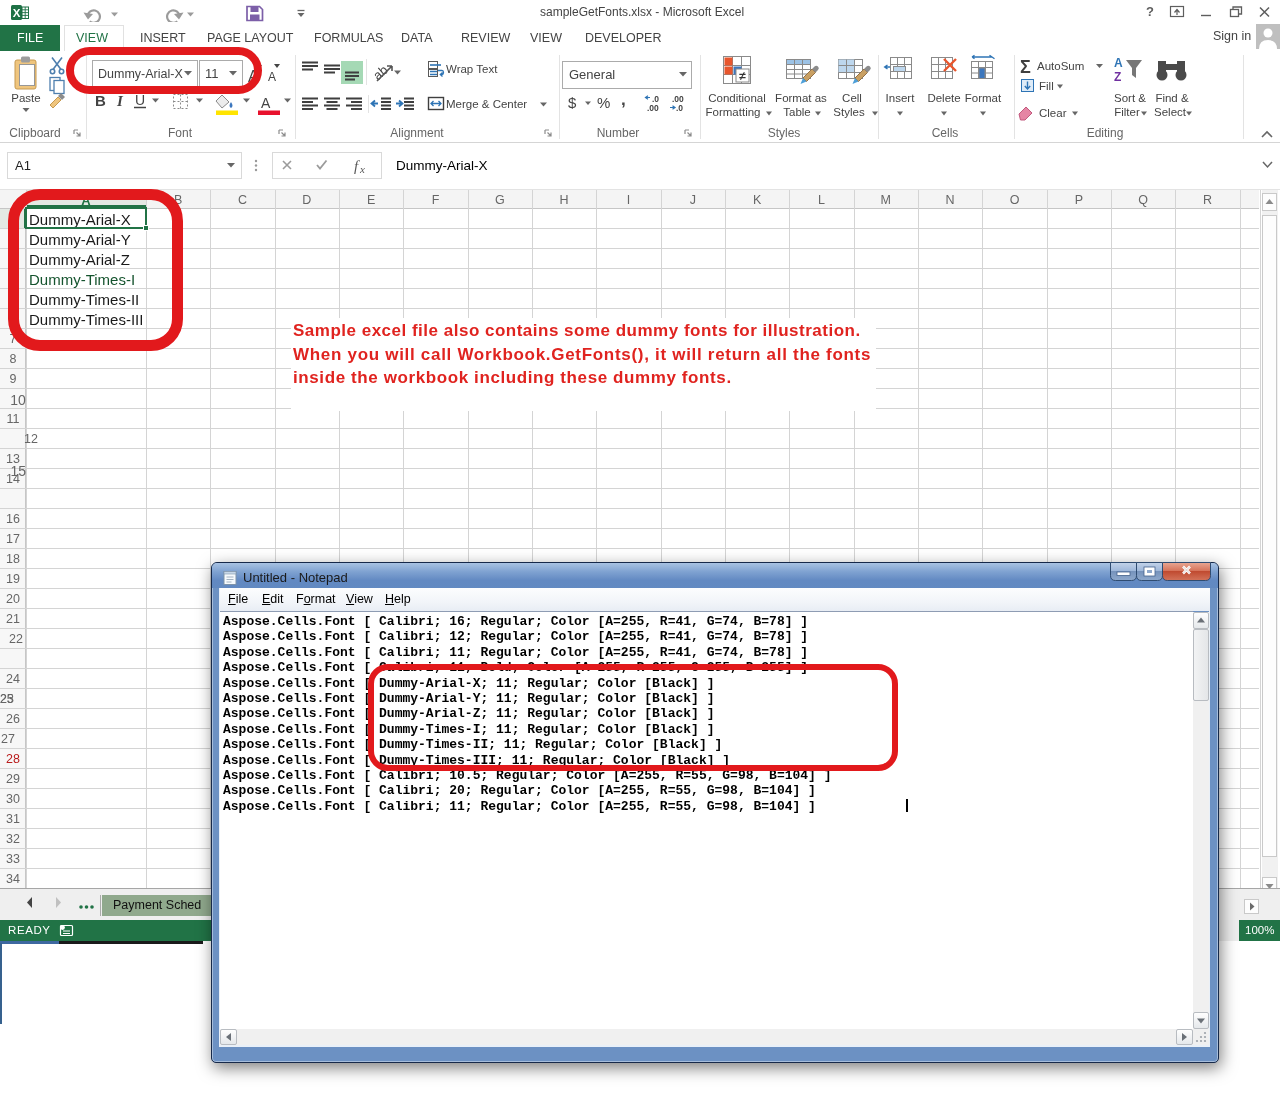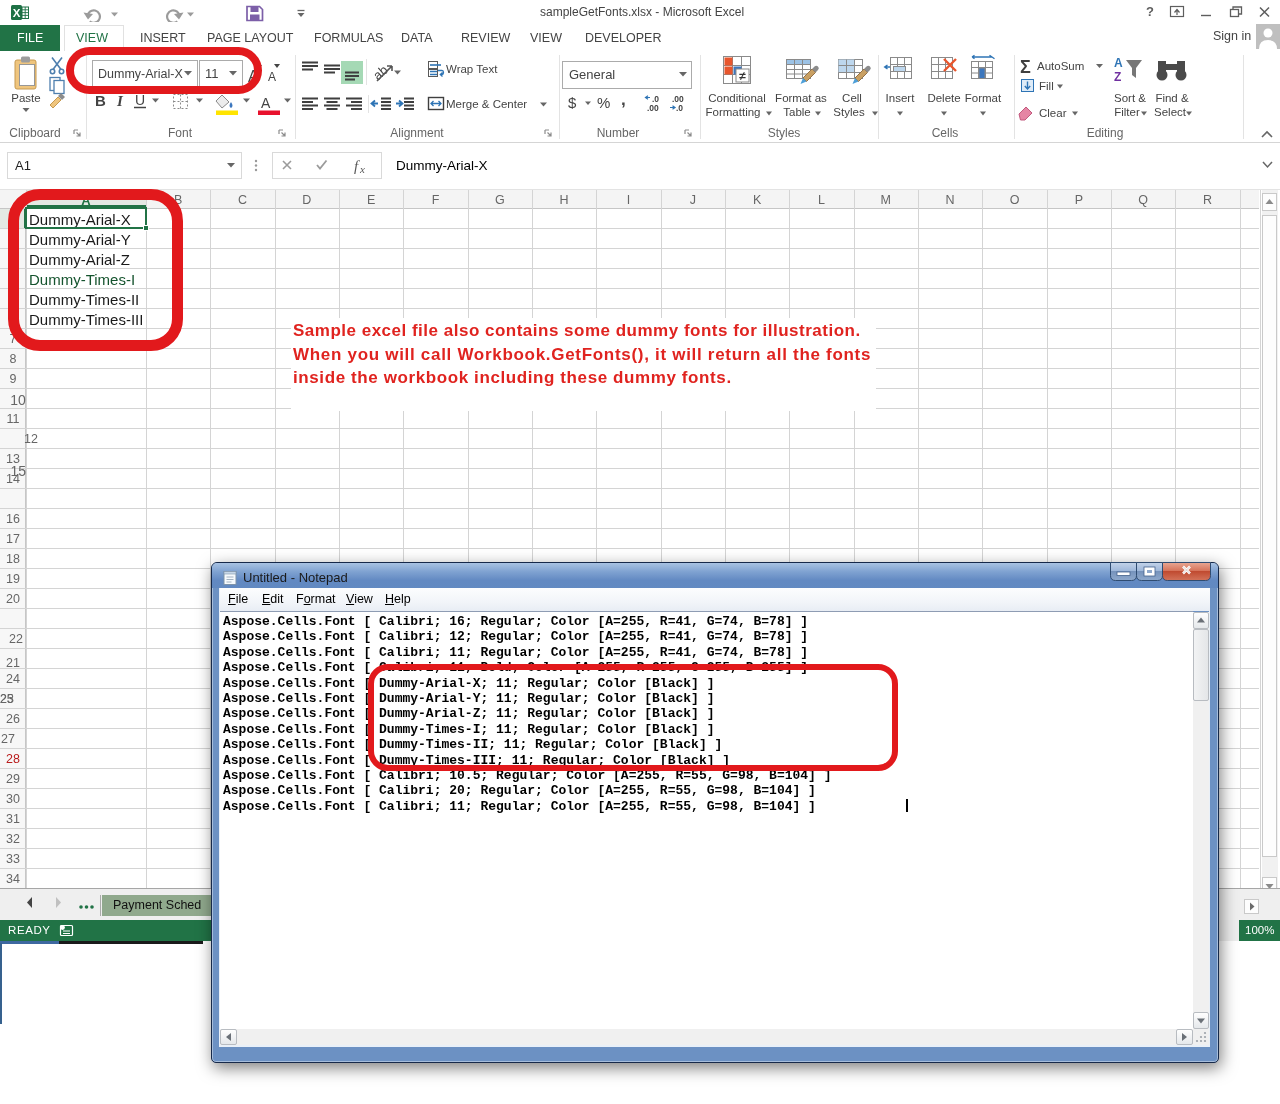--- a/index.html
+++ b/index.html
@@ -371,21 +371,21 @@
 <div class="txt" style="left:0;top:412px;width:26px;text-align:center;font-size:12.5px;color:#666;">11</div>
 <div class="txt" style="left:0;top:432px;width:26px;text-align:center;font-size:12.5px;color:#666;padding-left:24px;">12</div>
 <div class="txt" style="left:0;top:452px;width:26px;text-align:center;font-size:12.5px;color:#666;">13</div>
 <div class="txt" style="left:0;top:472px;width:26px;text-align:center;font-size:12.5px;color:#666;">14</div>
 <div class="txt" style="left:0;top:463px;width:26px;text-align:right;font-size:14px;color:#666;">15</div>
 <div class="txt" style="left:0;top:512px;width:26px;text-align:center;font-size:12.5px;color:#666;">16</div>
 <div class="txt" style="left:0;top:532px;width:26px;text-align:center;font-size:12.5px;color:#666;">17</div>
 <div class="txt" style="left:0;top:552px;width:26px;text-align:center;font-size:12.5px;color:#666;">18</div>
 <div class="txt" style="left:0;top:572px;width:26px;text-align:center;font-size:12.5px;color:#666;">19</div>
 <div class="txt" style="left:0;top:592px;width:26px;text-align:center;font-size:12.5px;color:#666;">20</div>
-<div class="txt" style="left:0;top:612px;width:26px;text-align:center;font-size:12.5px;color:#666;margin-top:44px;">21</div>
+<div class="txt" style="left:0;top:612px;width:26px;text-align:center;font-size:12.5px;color:#666;">21</div>
 <div class="txt" style="left:0;top:632px;width:32px;text-align:center;font-size:12.5px;color:#666;">22</div>
 <div class="txt" style="left:0;top:652px;width:26px;text-align:left;font-size:12.5px;color:#666;margin-top:40px;">23</div>
 <div class="txt" style="left:0;top:672px;width:26px;text-align:center;font-size:12.5px;color:#666;">24</div>
 <div class="txt" style="left:0;top:692px;width:26px;text-align:left;font-size:12px;color:#666;">25</div>
 <div class="txt" style="left:0;top:712px;width:26px;text-align:center;font-size:12.5px;color:#666;">26</div>
 <div class="txt" style="left:0;top:732px;width:16px;text-align:center;font-size:12.5px;color:#666;">27</div>
 <div class="txt" style="left:0;top:752px;width:26px;text-align:center;font-size:12.5px;color:#b91c1c;">28</div>
 <div class="txt" style="left:0;top:772px;width:26px;text-align:center;font-size:12.5px;color:#666;">29</div>
 <div class="txt" style="left:0;top:792px;width:26px;text-align:center;font-size:12.5px;color:#666;">30</div>
 <div class="txt" style="left:0;top:812px;width:26px;text-align:center;font-size:12.5px;color:#666;">31</div>

